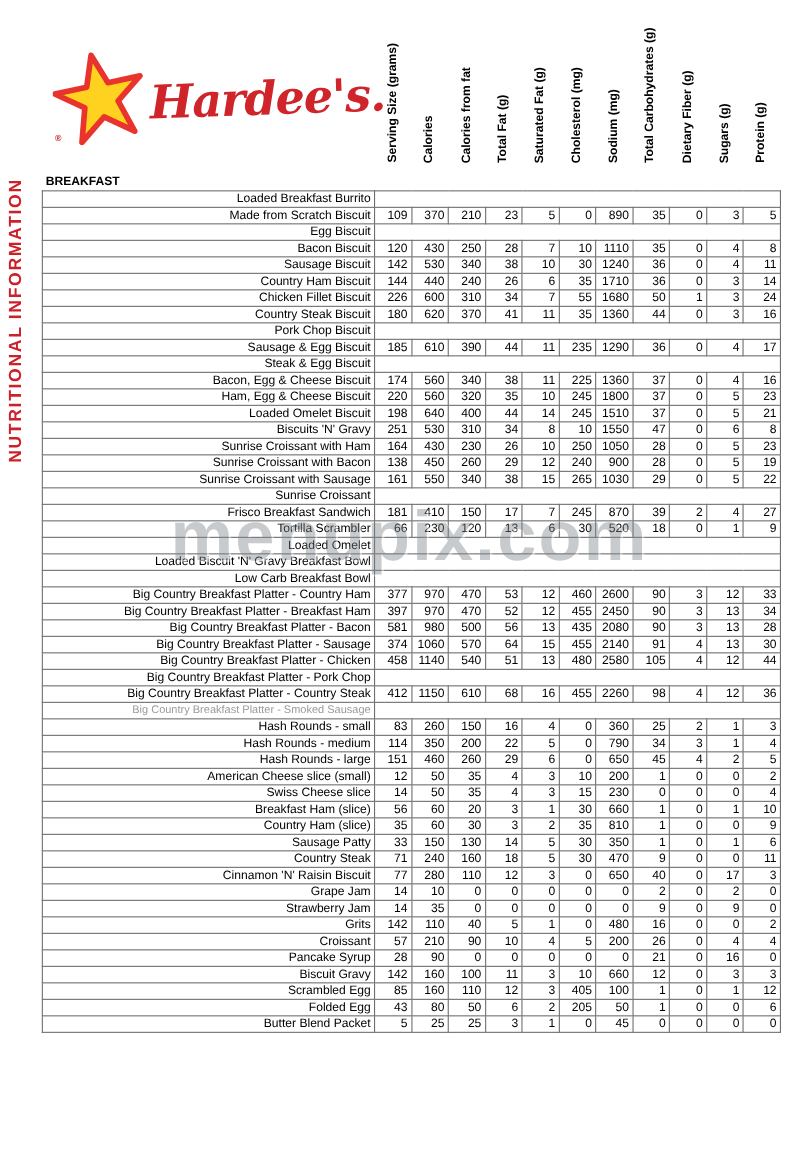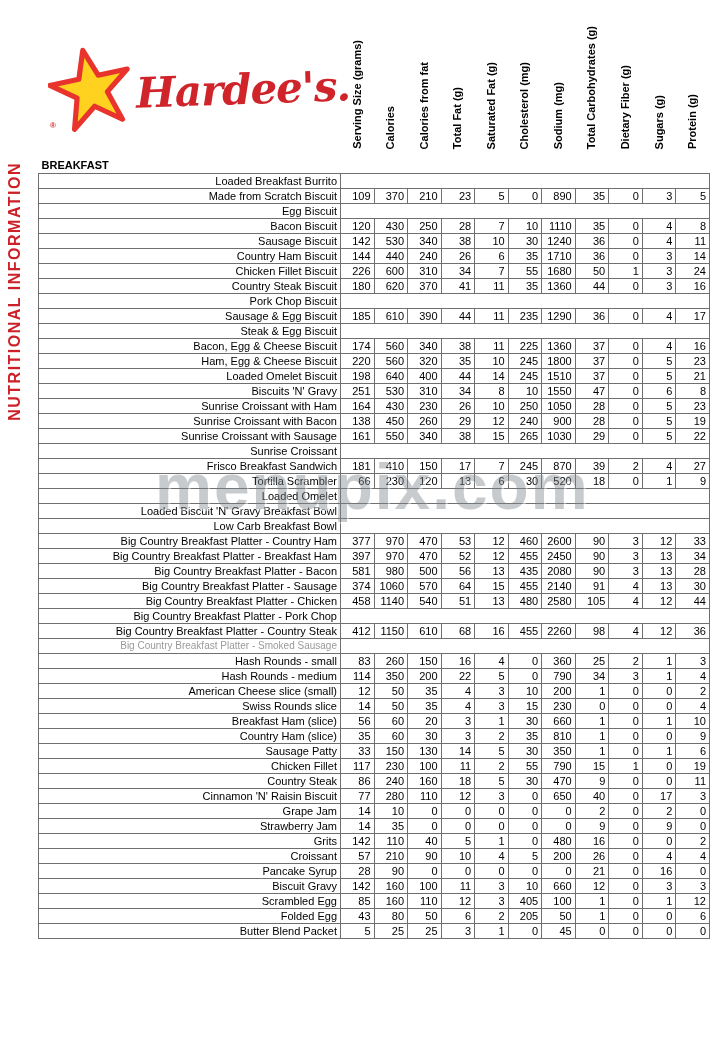--- a/index.html
+++ b/index.html
@@ -533,35 +533,49 @@
           <td class="num-cell">22</td>
           <td class="num-cell">5</td>
           <td class="num-cell">0</td>
           <td class="num-cell">790</td>
           <td class="num-cell">34</td>
           <td class="num-cell">3</td>
           <td class="num-cell">1</td>
           <td class="num-cell">4</td>
         </tr>
         <tr>
+          <td class="name-cell">Hash Rounds - large</td>
+          <td class="num-cell">151</td>
+          <td class="num-cell">460</td>
+          <td class="num-cell">260</td>
+          <td class="num-cell">29</td>
+          <td class="num-cell">6</td>
+          <td class="num-cell">0</td>
+          <td class="num-cell">650</td>
+          <td class="num-cell">45</td>
+          <td class="num-cell">4</td>
+          <td class="num-cell">2</td>
+          <td class="num-cell">5</td>
+        </tr>
+        <tr>
           <td class="name-cell">American Cheese slice (small)</td>
           <td class="num-cell">12</td>
           <td class="num-cell">50</td>
           <td class="num-cell">35</td>
           <td class="num-cell">4</td>
           <td class="num-cell">3</td>
           <td class="num-cell">10</td>
           <td class="num-cell">200</td>
           <td class="num-cell">1</td>
           <td class="num-cell">0</td>
           <td class="num-cell">0</td>
           <td class="num-cell">2</td>
         </tr>
         <tr>
-          <td class="name-cell">Swiss Rounds slice</td>
+          <td class="name-cell">Swiss Cheese slice</td>
           <td class="num-cell">14</td>
           <td class="num-cell">50</td>
           <td class="num-cell">35</td>
           <td class="num-cell">4</td>
           <td class="num-cell">3</td>
           <td class="num-cell">15</td>
           <td class="num-cell">230</td>
           <td class="num-cell">0</td>
           <td class="num-cell">0</td>
           <td class="num-cell">0</td>
@@ -603,36 +617,22 @@
           <td class="num-cell">14</td>
           <td class="num-cell">5</td>
           <td class="num-cell">30</td>
           <td class="num-cell">350</td>
           <td class="num-cell">1</td>
           <td class="num-cell">0</td>
           <td class="num-cell">1</td>
           <td class="num-cell">6</td>
         </tr>
         <tr>
-          <td class="name-cell">Chicken Fillet</td>
-          <td class="num-cell">117</td>
-          <td class="num-cell">230</td>
-          <td class="num-cell">100</td>
-          <td class="num-cell">11</td>
-          <td class="num-cell">2</td>
-          <td class="num-cell">55</td>
-          <td class="num-cell">790</td>
-          <td class="num-cell">15</td>
-          <td class="num-cell">1</td>
-          <td class="num-cell">0</td>
-          <td class="num-cell">19</td>
-        </tr>
-        <tr>
           <td class="name-cell">Country Steak</td>
-          <td class="num-cell">86</td>
+          <td class="num-cell">71</td>
           <td class="num-cell">240</td>
           <td class="num-cell">160</td>
           <td class="num-cell">18</td>
           <td class="num-cell">5</td>
           <td class="num-cell">30</td>
           <td class="num-cell">470</td>
           <td class="num-cell">9</td>
           <td class="num-cell">0</td>
           <td class="num-cell">0</td>
           <td class="num-cell">11</td>

